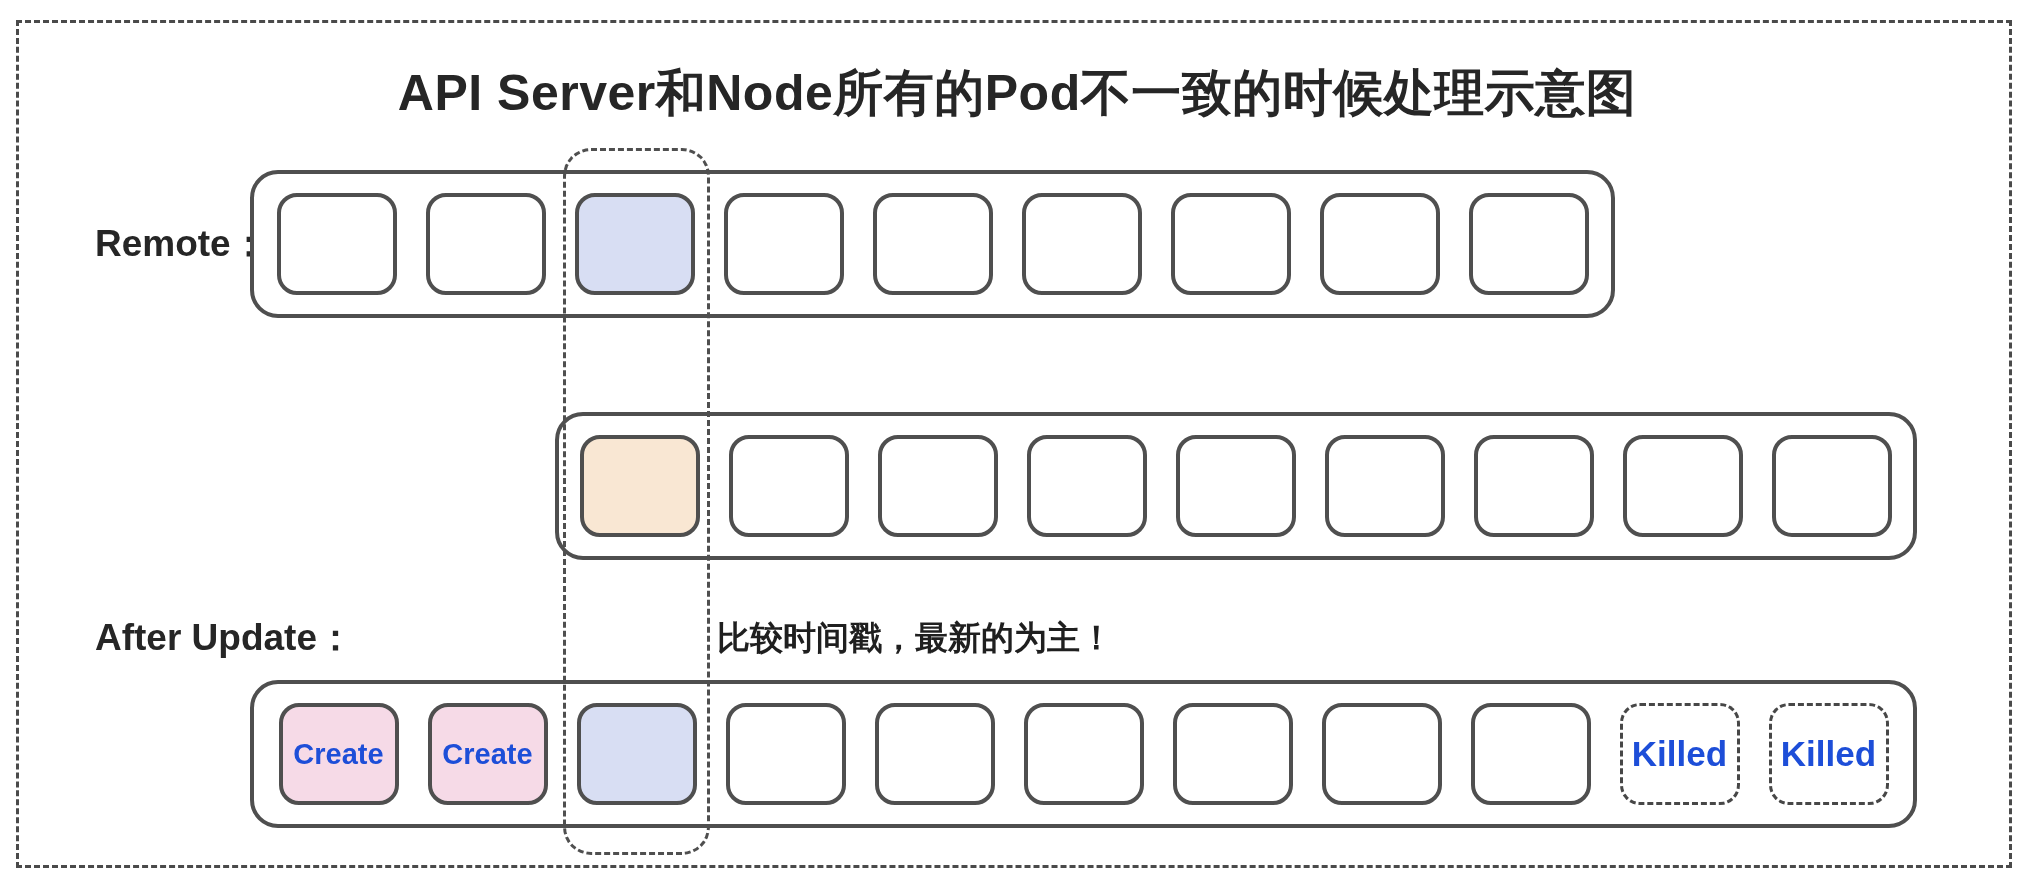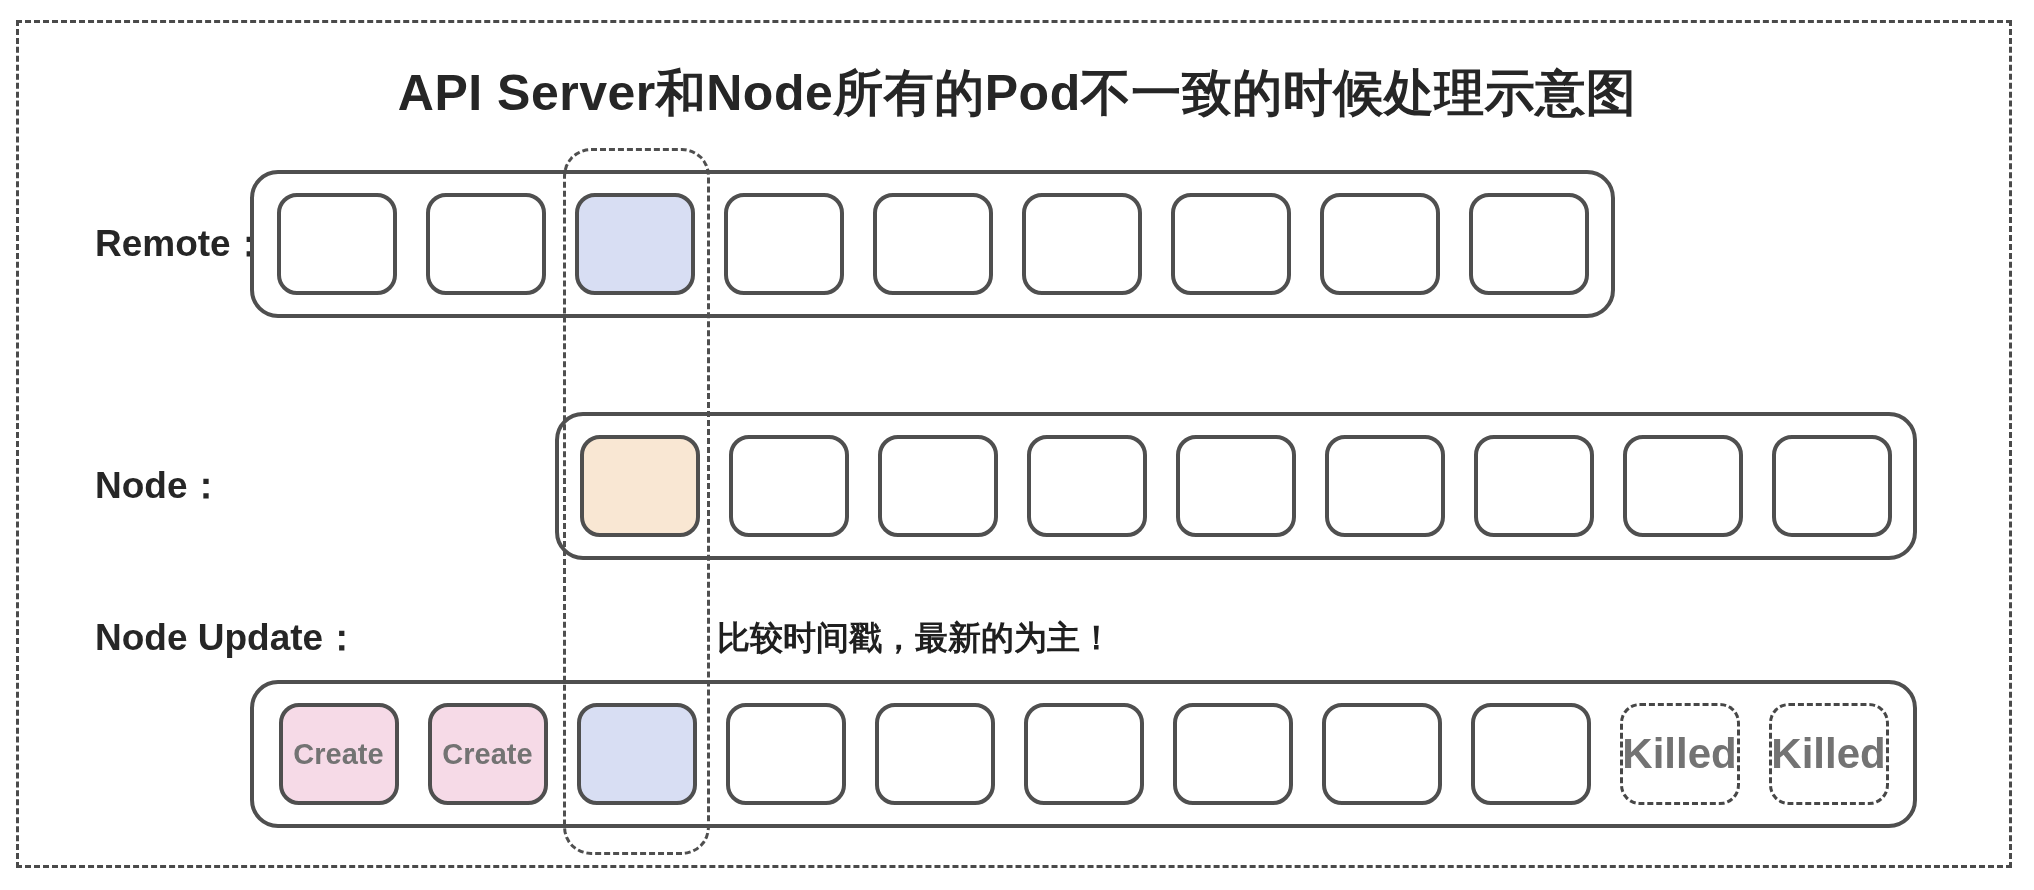--- a/index.html
+++ b/index.html
@@ -78,26 +78,26 @@
     width: 120px; height: 102px;
     box-sizing: border-box;
     background: #ffffff;
     border: 4px solid #4f4f4f;
     border-radius: 20px;
     display: flex;
     align-items: center;
     justify-content: center;
     font-size: 29px;
     font-weight: 700;
-    color: #737373;
+    color: #1d4ed8;
     white-space: nowrap;
   }
   .pod.killed {
     border: 3.5px dashed #474747;
-    font-size: 42px;
+    font-size: 35px;
   }
 </style>
 </head>
 <body>
 
 <div class="stage">
 
   <div class="outer-border"></div>
 
   <div class="title">API Server和Node所有的Pod不一致的时候处理示意图</div>
@@ -108,34 +108,33 @@
       <div class="pod plain"></div>
       <div class="pod highlight-blue" style="background: rgb(216, 222, 243);"></div>
       <div class="pod plain"></div>
       <div class="pod plain"></div>
       <div class="pod plain"></div>
       <div class="pod plain"></div>
       <div class="pod plain"></div>
       <div class="pod plain"></div>
     </div>
 
-  <div class="row-label" id="label-node">Node：</div>
   <div class="pod-row" id="row-node">
       <div class="pod highlight-orange" style="background: rgb(249, 231, 211);"></div>
       <div class="pod plain"></div>
       <div class="pod plain"></div>
       <div class="pod plain"></div>
       <div class="pod plain"></div>
       <div class="pod plain"></div>
       <div class="pod plain"></div>
       <div class="pod plain"></div>
       <div class="pod plain"></div>
     </div>
 
-  <div class="row-label" id="label-after">Node Update：</div>
+  <div class="row-label" id="label-after">After Update：</div>
   <div class="annotation">比较时间戳，最新的为主！</div>
   <div class="pod-row" id="row-after">
       <div class="pod create" style="background: rgb(246, 218, 231);">Create</div>
       <div class="pod create" style="background: rgb(246, 218, 231);">Create</div>
       <div class="pod highlight-blue" style="background: rgb(216, 222, 243);"></div>
       <div class="pod plain"></div>
       <div class="pod plain"></div>
       <div class="pod plain"></div>
       <div class="pod plain"></div>
       <div class="pod plain"></div>

